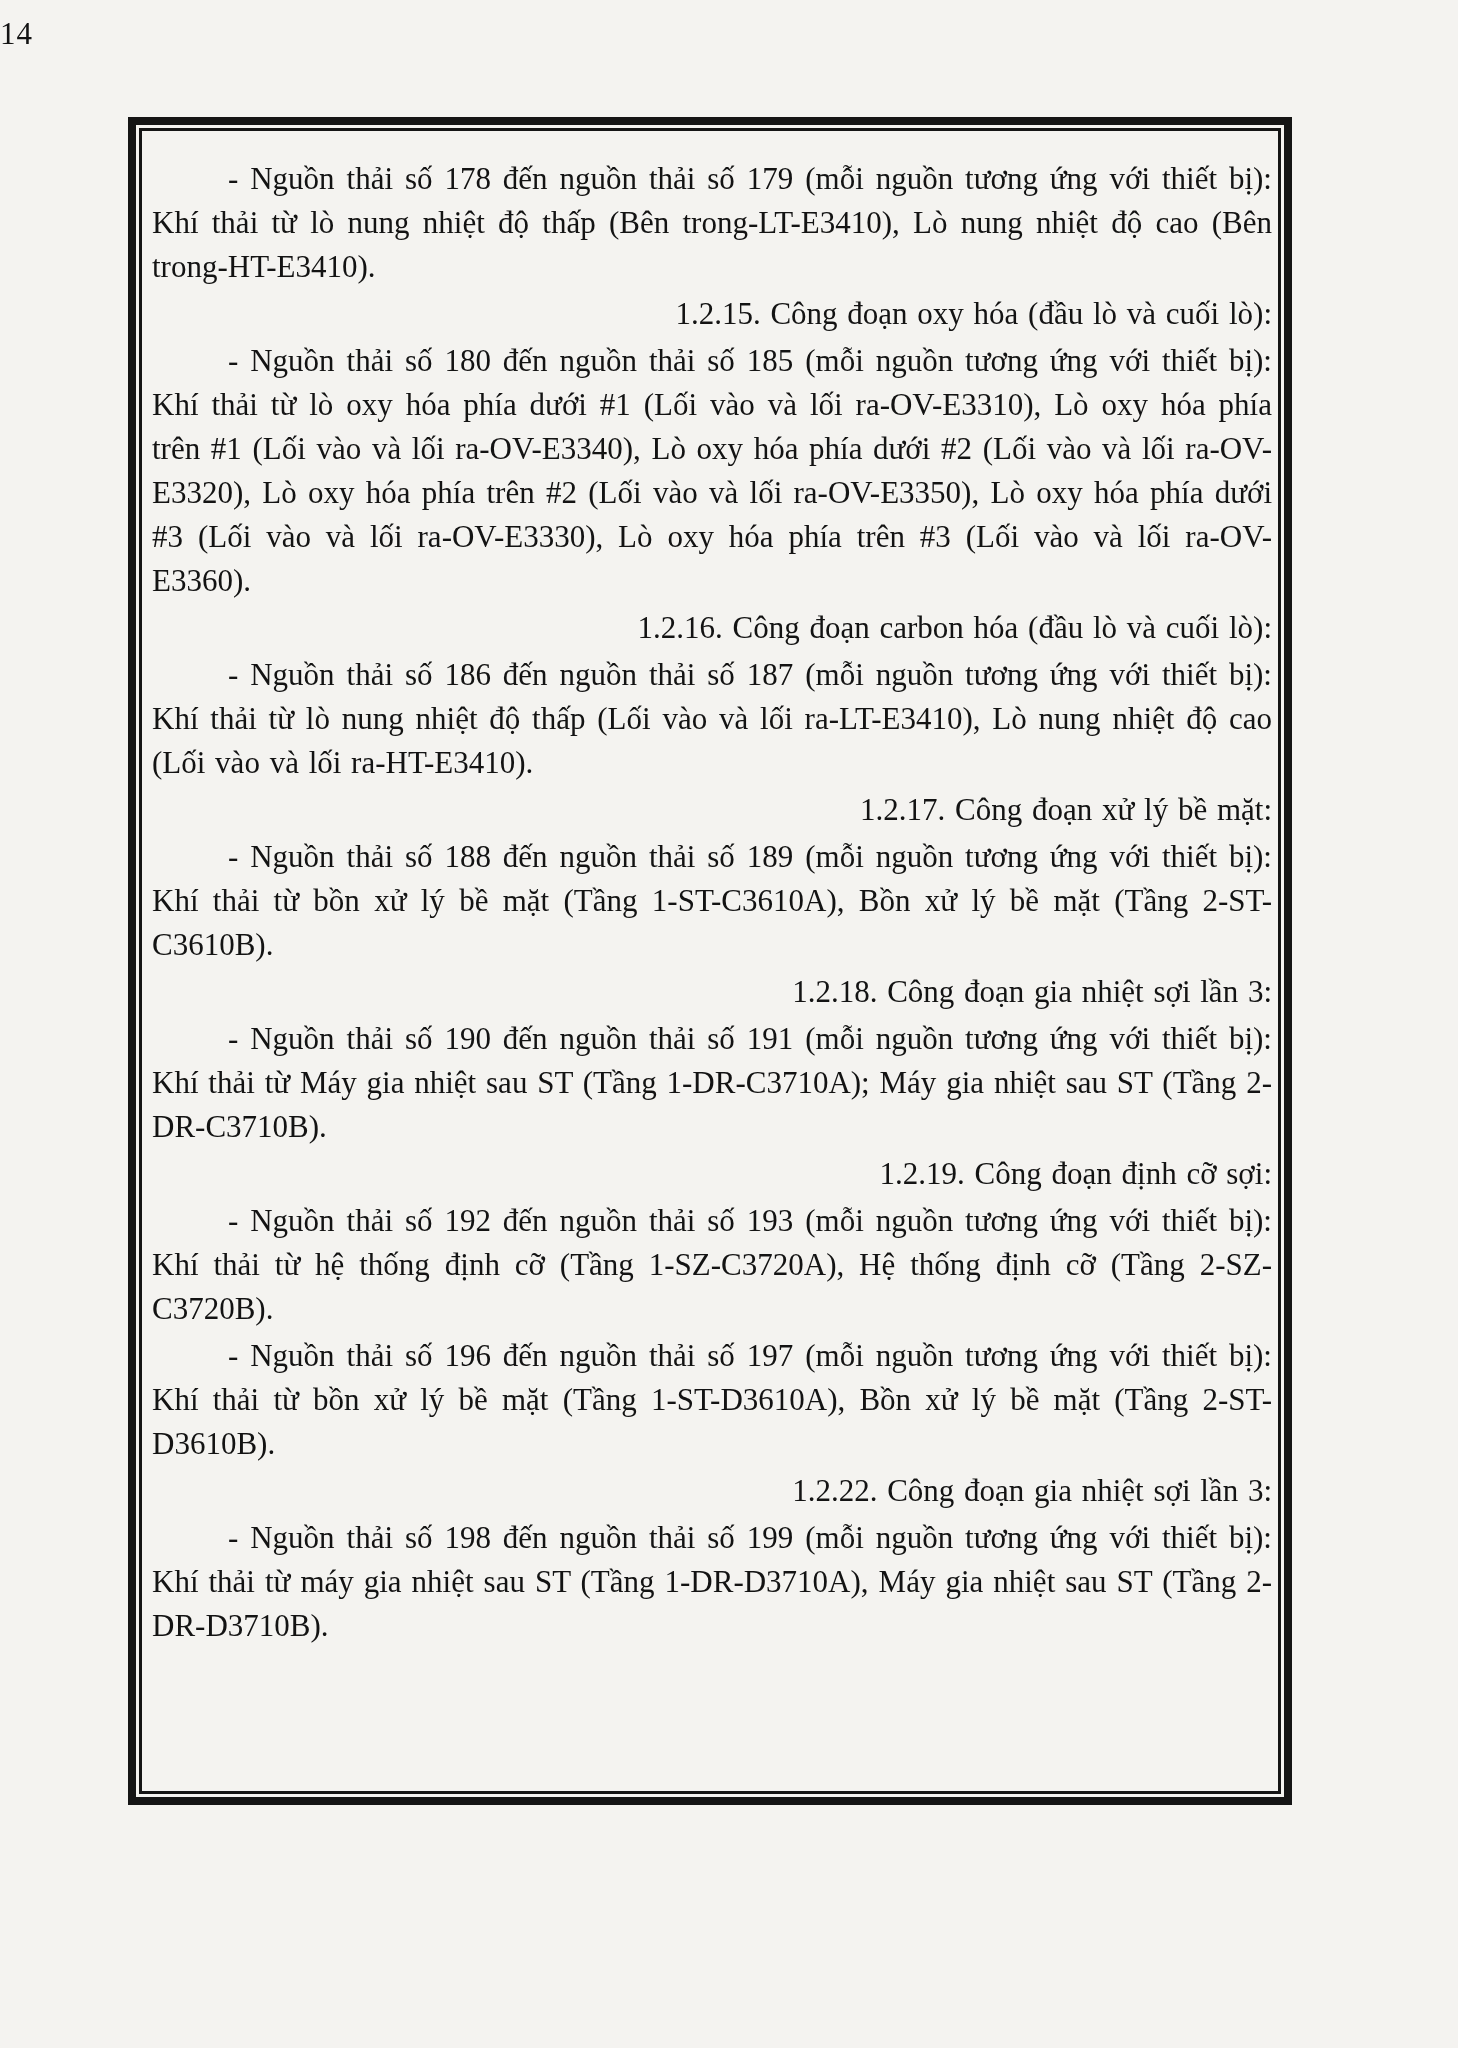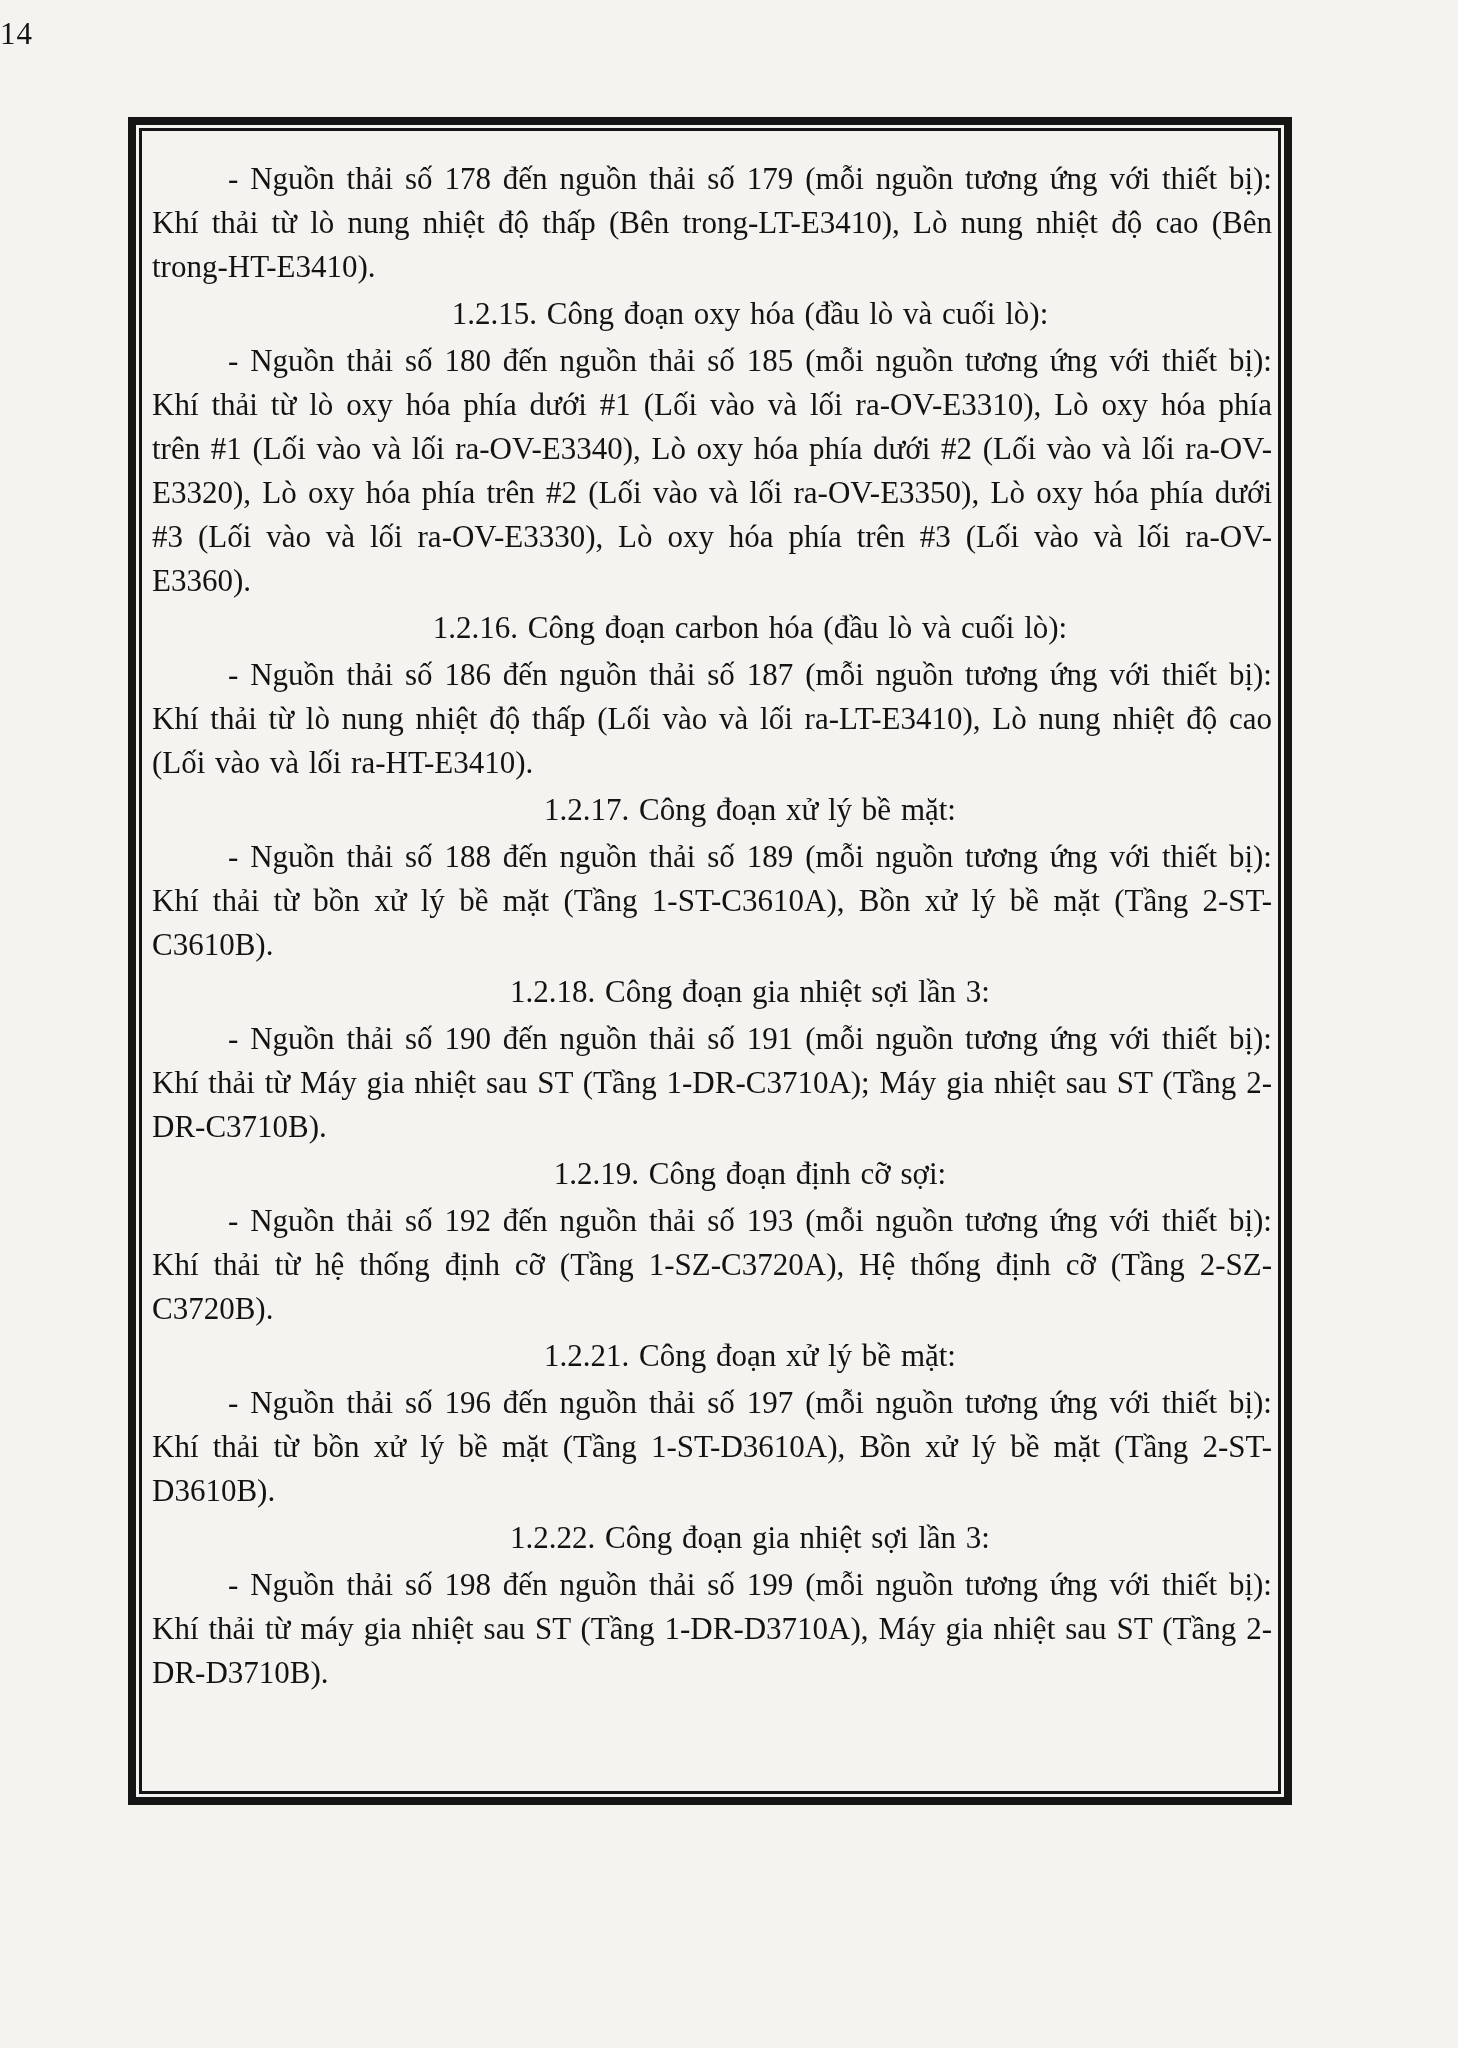--- a/index.html
+++ b/index.html
@@ -44,39 +44,38 @@
   .para {
     margin: 0 0 3px 0;
     font-size: 31px;
     line-height: 44px;
     text-align: justify;
     text-indent: 76px;
     word-spacing: 2px;
   }
   .para.heading {
     margin-top: 0;
-    text-align: center;
+    text-align: right;
   }
 </style>
 </head>
 <body>
 
 <div class="page-number">14</div>
 
 <div class="content-box">
   <div class="content-box-inner">
     <p class="para item">- Nguồn thải số 178 đến nguồn thải số 179 (mỗi nguồn tương ứng với thiết bị): Khí thải từ lò nung nhiệt độ thấp (Bên trong-LT-E3410), Lò nung nhiệt độ cao (Bên trong-HT-E3410).</p>
     <p class="para heading">1.2.15. Công đoạn oxy hóa (đầu lò và cuối lò):</p>
     <p class="para item">- Nguồn thải số 180 đến nguồn thải số 185 (mỗi nguồn tương ứng với thiết bị): Khí thải từ lò oxy hóa phía dưới #1 (Lối vào và lối ra-OV-E3310), Lò oxy hóa phía trên #1 (Lối vào và lối ra-OV-E3340), Lò oxy hóa phía dưới #2 (Lối vào và lối ra-OV-E3320), Lò oxy hóa phía trên #2 (Lối vào và lối ra-OV-E3350), Lò oxy hóa phía dưới #3 (Lối vào và lối ra-OV-E3330), Lò oxy hóa phía trên #3 (Lối vào và lối ra-OV-E3360).</p>
     <p class="para heading">1.2.16. Công đoạn carbon hóa (đầu lò và cuối lò):</p>
     <p class="para item">- Nguồn thải số 186 đến nguồn thải số 187 (mỗi nguồn tương ứng với thiết bị): Khí thải từ lò nung nhiệt độ thấp (Lối vào và lối ra-LT-E3410), Lò nung nhiệt độ cao (Lối vào và lối ra-HT-E3410).</p>
     <p class="para heading">1.2.17. Công đoạn xử lý bề mặt:</p>
     <p class="para item">- Nguồn thải số 188 đến nguồn thải số 189 (mỗi nguồn tương ứng với thiết bị): Khí thải từ bồn xử lý bề mặt (Tầng 1-ST-C3610A), Bồn xử lý bề mặt (Tầng 2-ST-C3610B).</p>
     <p class="para heading">1.2.18. Công đoạn gia nhiệt sợi lần 3:</p>
     <p class="para item">- Nguồn thải số 190 đến nguồn thải số 191 (mỗi nguồn tương ứng với thiết bị): Khí thải từ Máy gia nhiệt sau ST (Tầng 1-DR-C3710A); Máy gia nhiệt sau ST (Tầng 2-DR-C3710B).</p>
     <p class="para heading">1.2.19. Công đoạn định cỡ sợi:</p>
     <p class="para item">- Nguồn thải số 192 đến nguồn thải số 193 (mỗi nguồn tương ứng với thiết bị): Khí thải từ hệ thống định cỡ (Tầng 1-SZ-C3720A), Hệ thống định cỡ (Tầng 2-SZ-C3720B).</p>
-    <p class="para heading">1.2.21. Công đoạn xử lý bề mặt:</p>
     <p class="para item">- Nguồn thải số 196 đến nguồn thải số 197 (mỗi nguồn tương ứng với thiết bị): Khí thải từ bồn xử lý bề mặt (Tầng 1-ST-D3610A), Bồn xử lý bề mặt (Tầng 2-ST-D3610B).</p>
     <p class="para heading">1.2.22. Công đoạn gia nhiệt sợi lần 3:</p>
     <p class="para item">- Nguồn thải số 198 đến nguồn thải số 199 (mỗi nguồn tương ứng với thiết bị): Khí thải từ máy gia nhiệt sau ST (Tầng 1-DR-D3710A), Máy gia nhiệt sau ST (Tầng 2-DR-D3710B).</p>
   </div>
 </div>
 
 </body></html>

